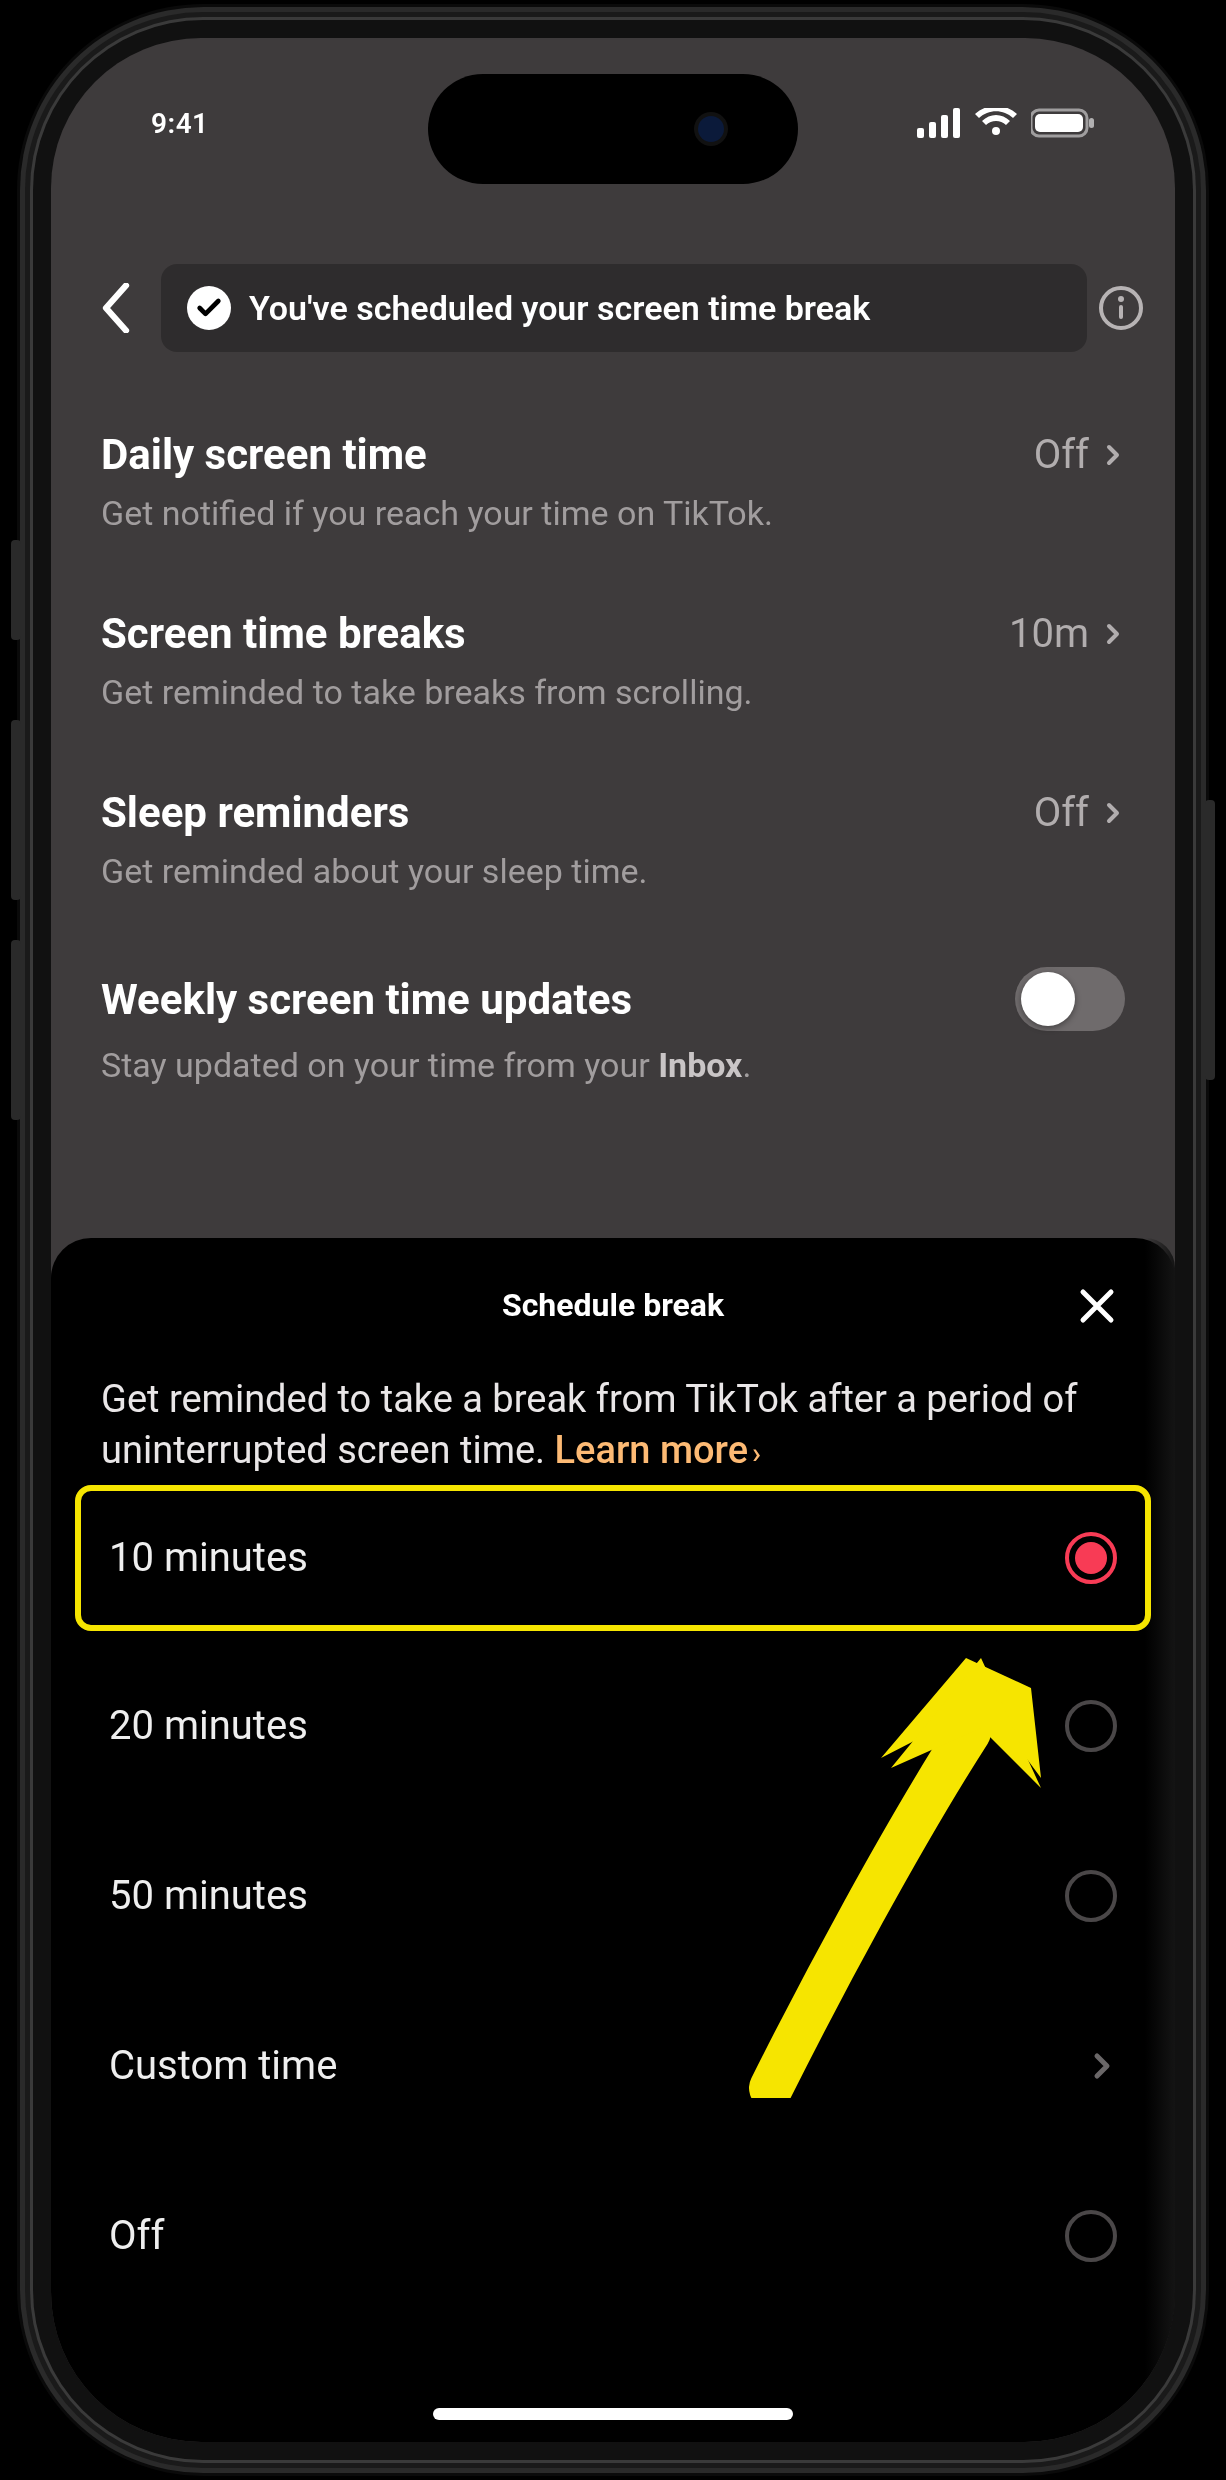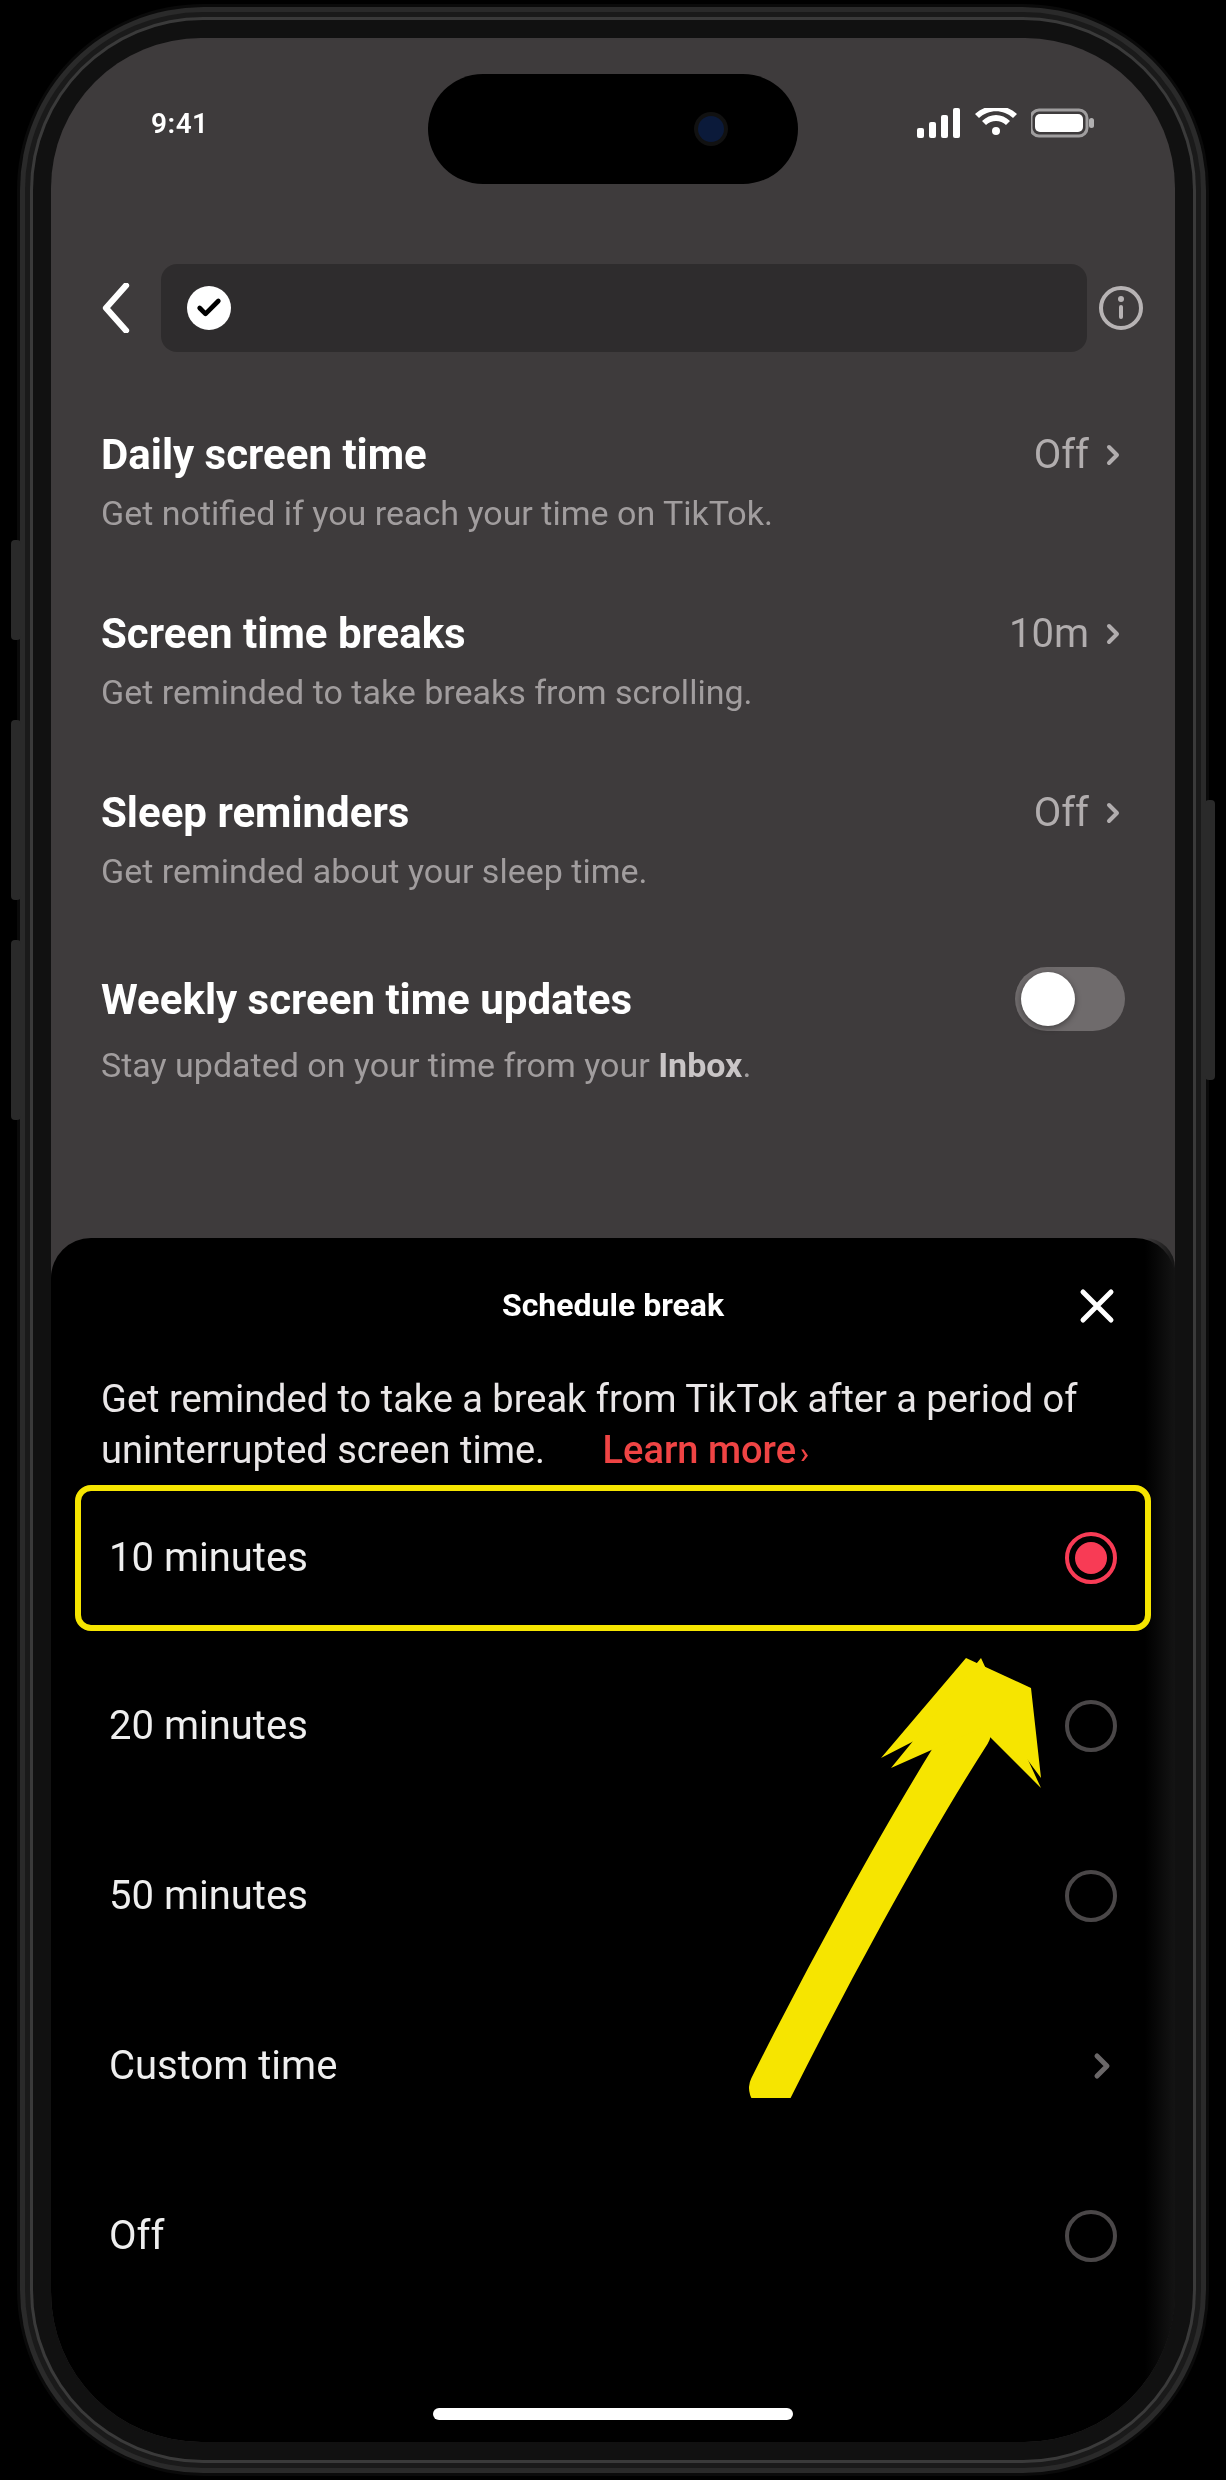--- a/index.html
+++ b/index.html
@@ -212,24 +212,23 @@
     display:flex;align-items:center;justify-content:center;
     color:#fff;
   }
   .sheet-desc{
     font-size:38px;
     line-height:1.35;
     color:#e9e6e7;
     margin-bottom:8px;
   }
   .learn{
-    color:#ef4444;
+    color:#fdba74;
     font-weight:500;
     white-space:nowrap;
-    margin-left:48px;
   }
   .learn .mini-chev{ font-size:30px; margin-left:4px;}
 
   .options{
     margin-top:6px;
     position:relative;
     z-index:2;
   }
   .opt{
     height:150px;
@@ -339,20 +338,21 @@
         <svg width="34" height="50" viewBox="0 0 24 40">
             <path d="M20 2 L4 20 L20 38" stroke="#fff" stroke-width="5" fill="none" stroke-linecap="round" stroke-linejoin="round"></path>
           </svg>
       </div>
       <div class="toast">
         <span class="check">
           <svg viewBox="0 0 24 24">
               <path d="M4 12l5 5L20 6" stroke="#000" stroke-width="4" fill="none" stroke-linecap="round" stroke-linejoin="round"></path>
             </svg>
         </span>
+        <span class="toast-text">You've scheduled your screen time break</span>
       </div>
       <div class="info-btn">
         <svg width="46" height="46" viewBox="0 0 46 46">
             <circle cx="23" cy="23" r="20" stroke="#b7b3b4" stroke-width="4" fill="none"></circle>
             <circle cx="23" cy="14" r="3" fill="#b7b3b4"></circle>
             <rect x="21" y="20" width="4" height="14" rx="2" fill="#b7b3b4"></rect>
           </svg>
       </div>
     </div>
 

